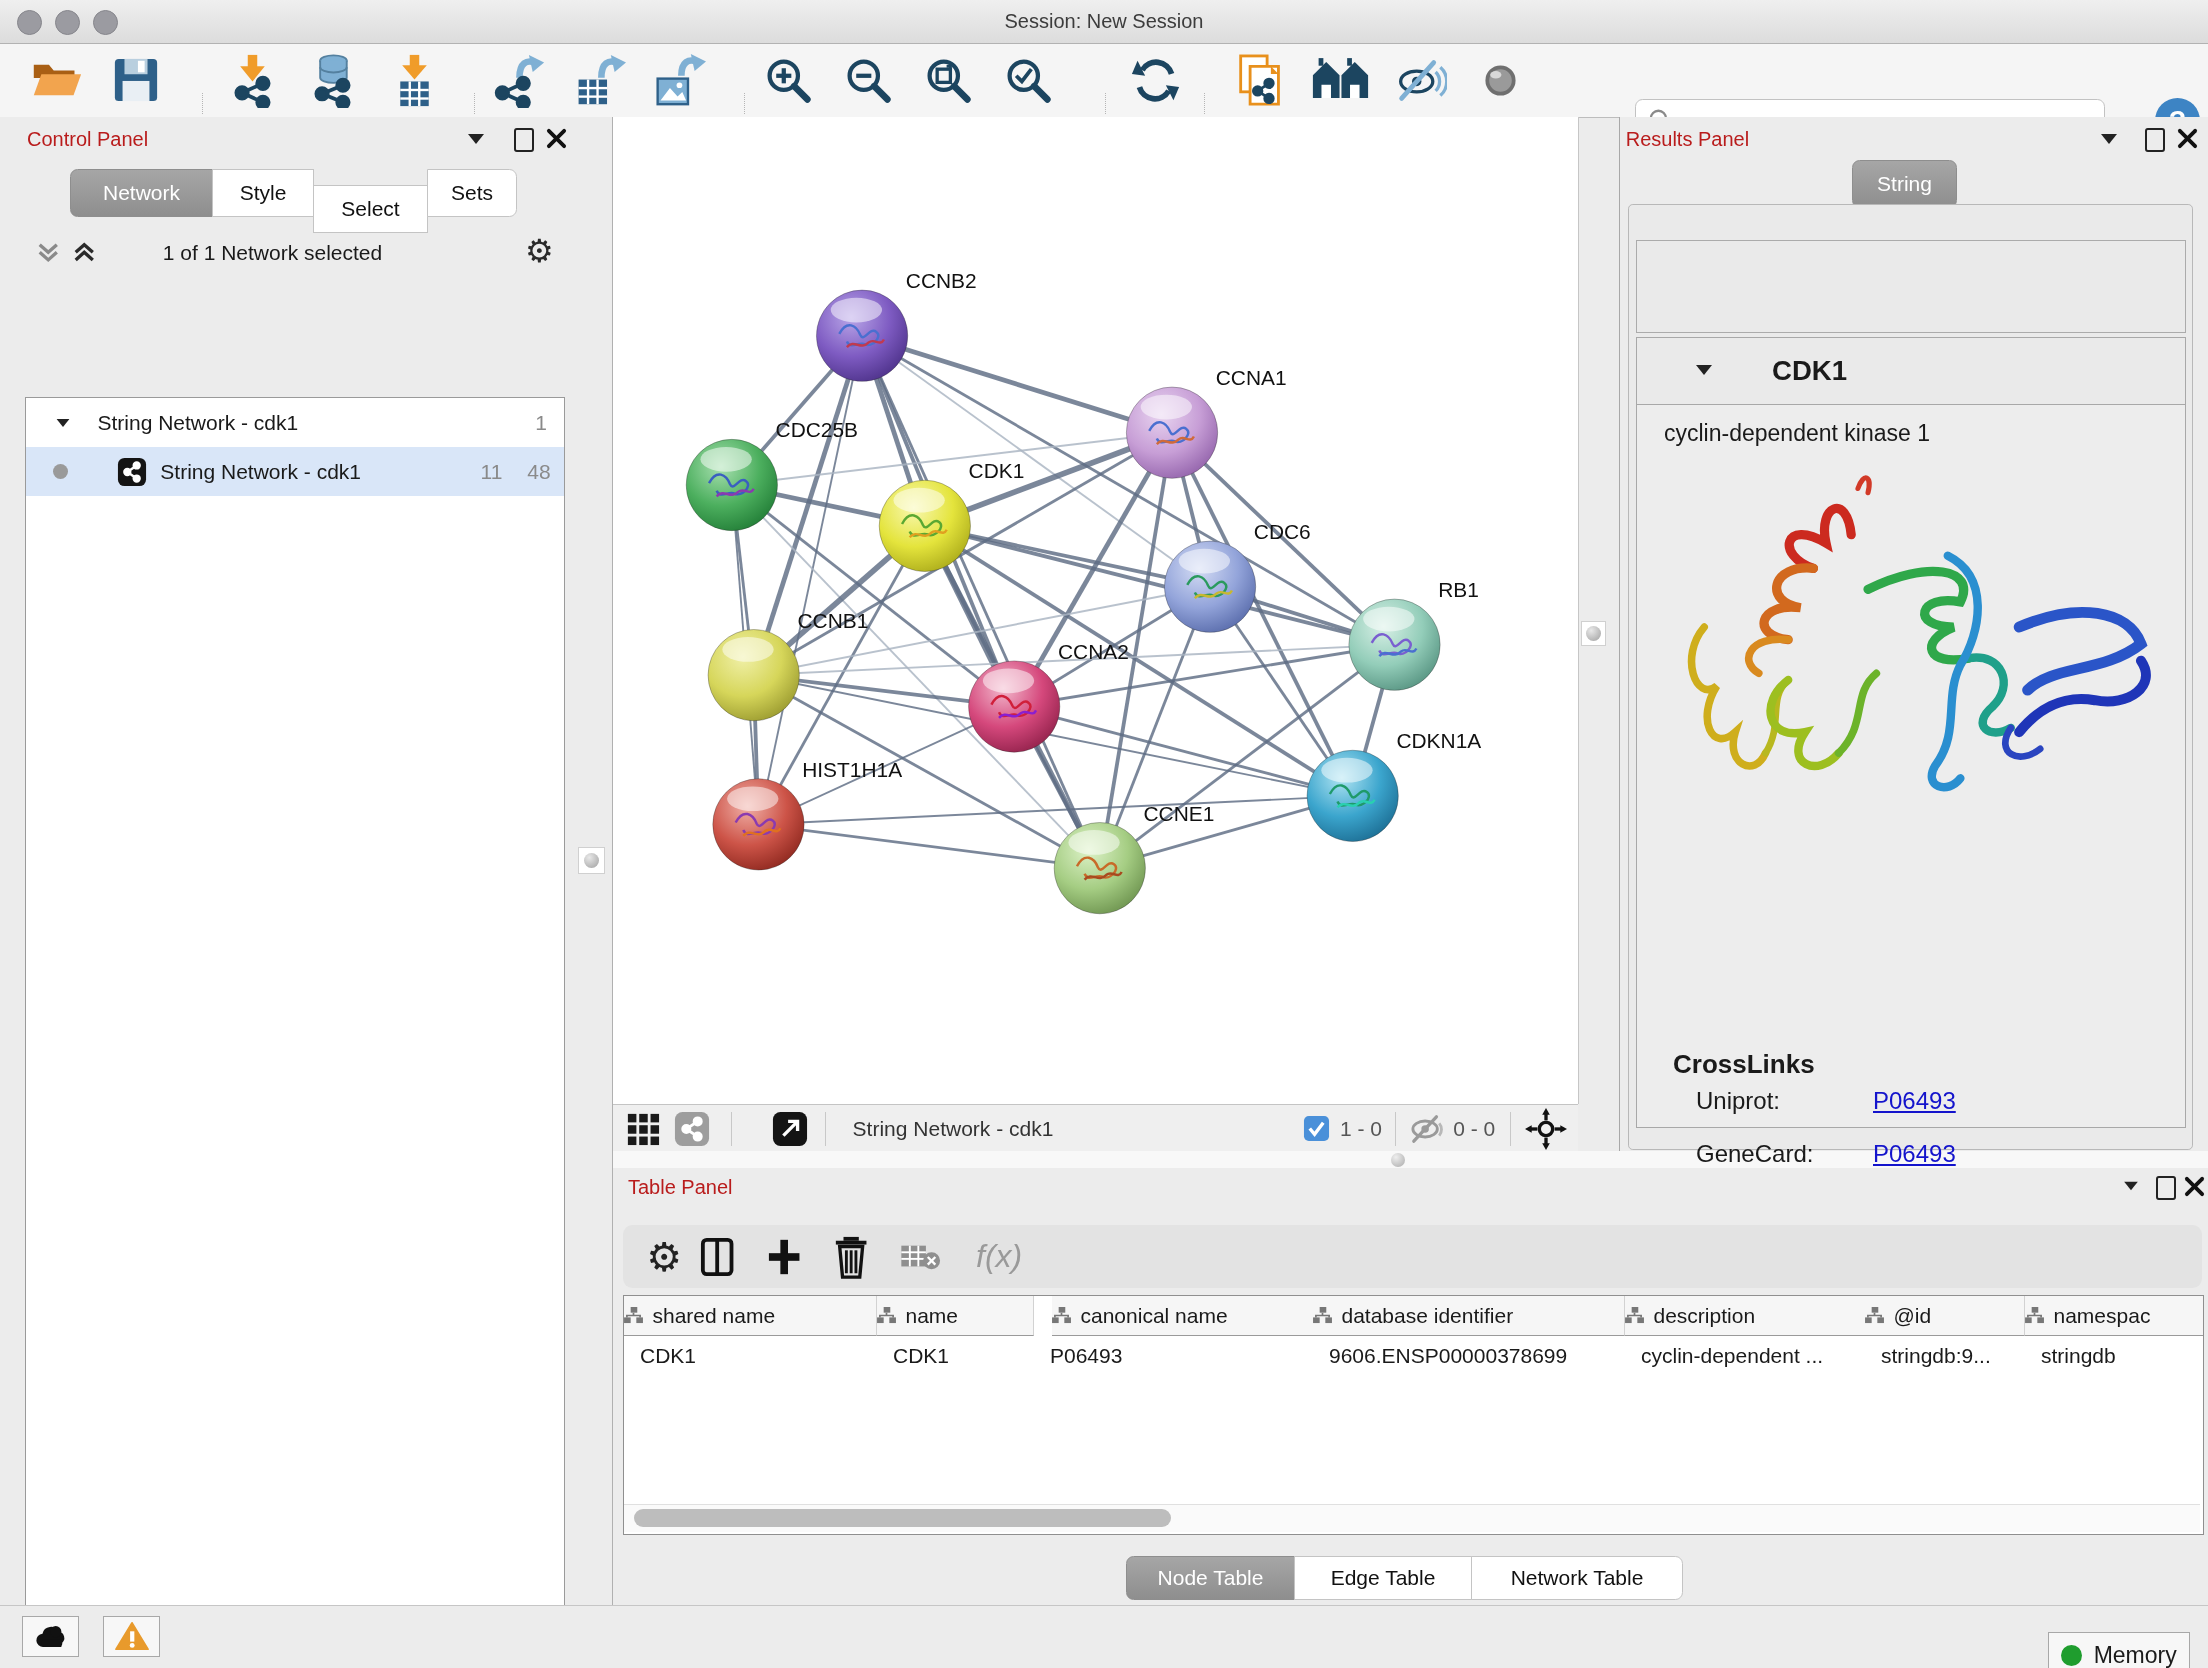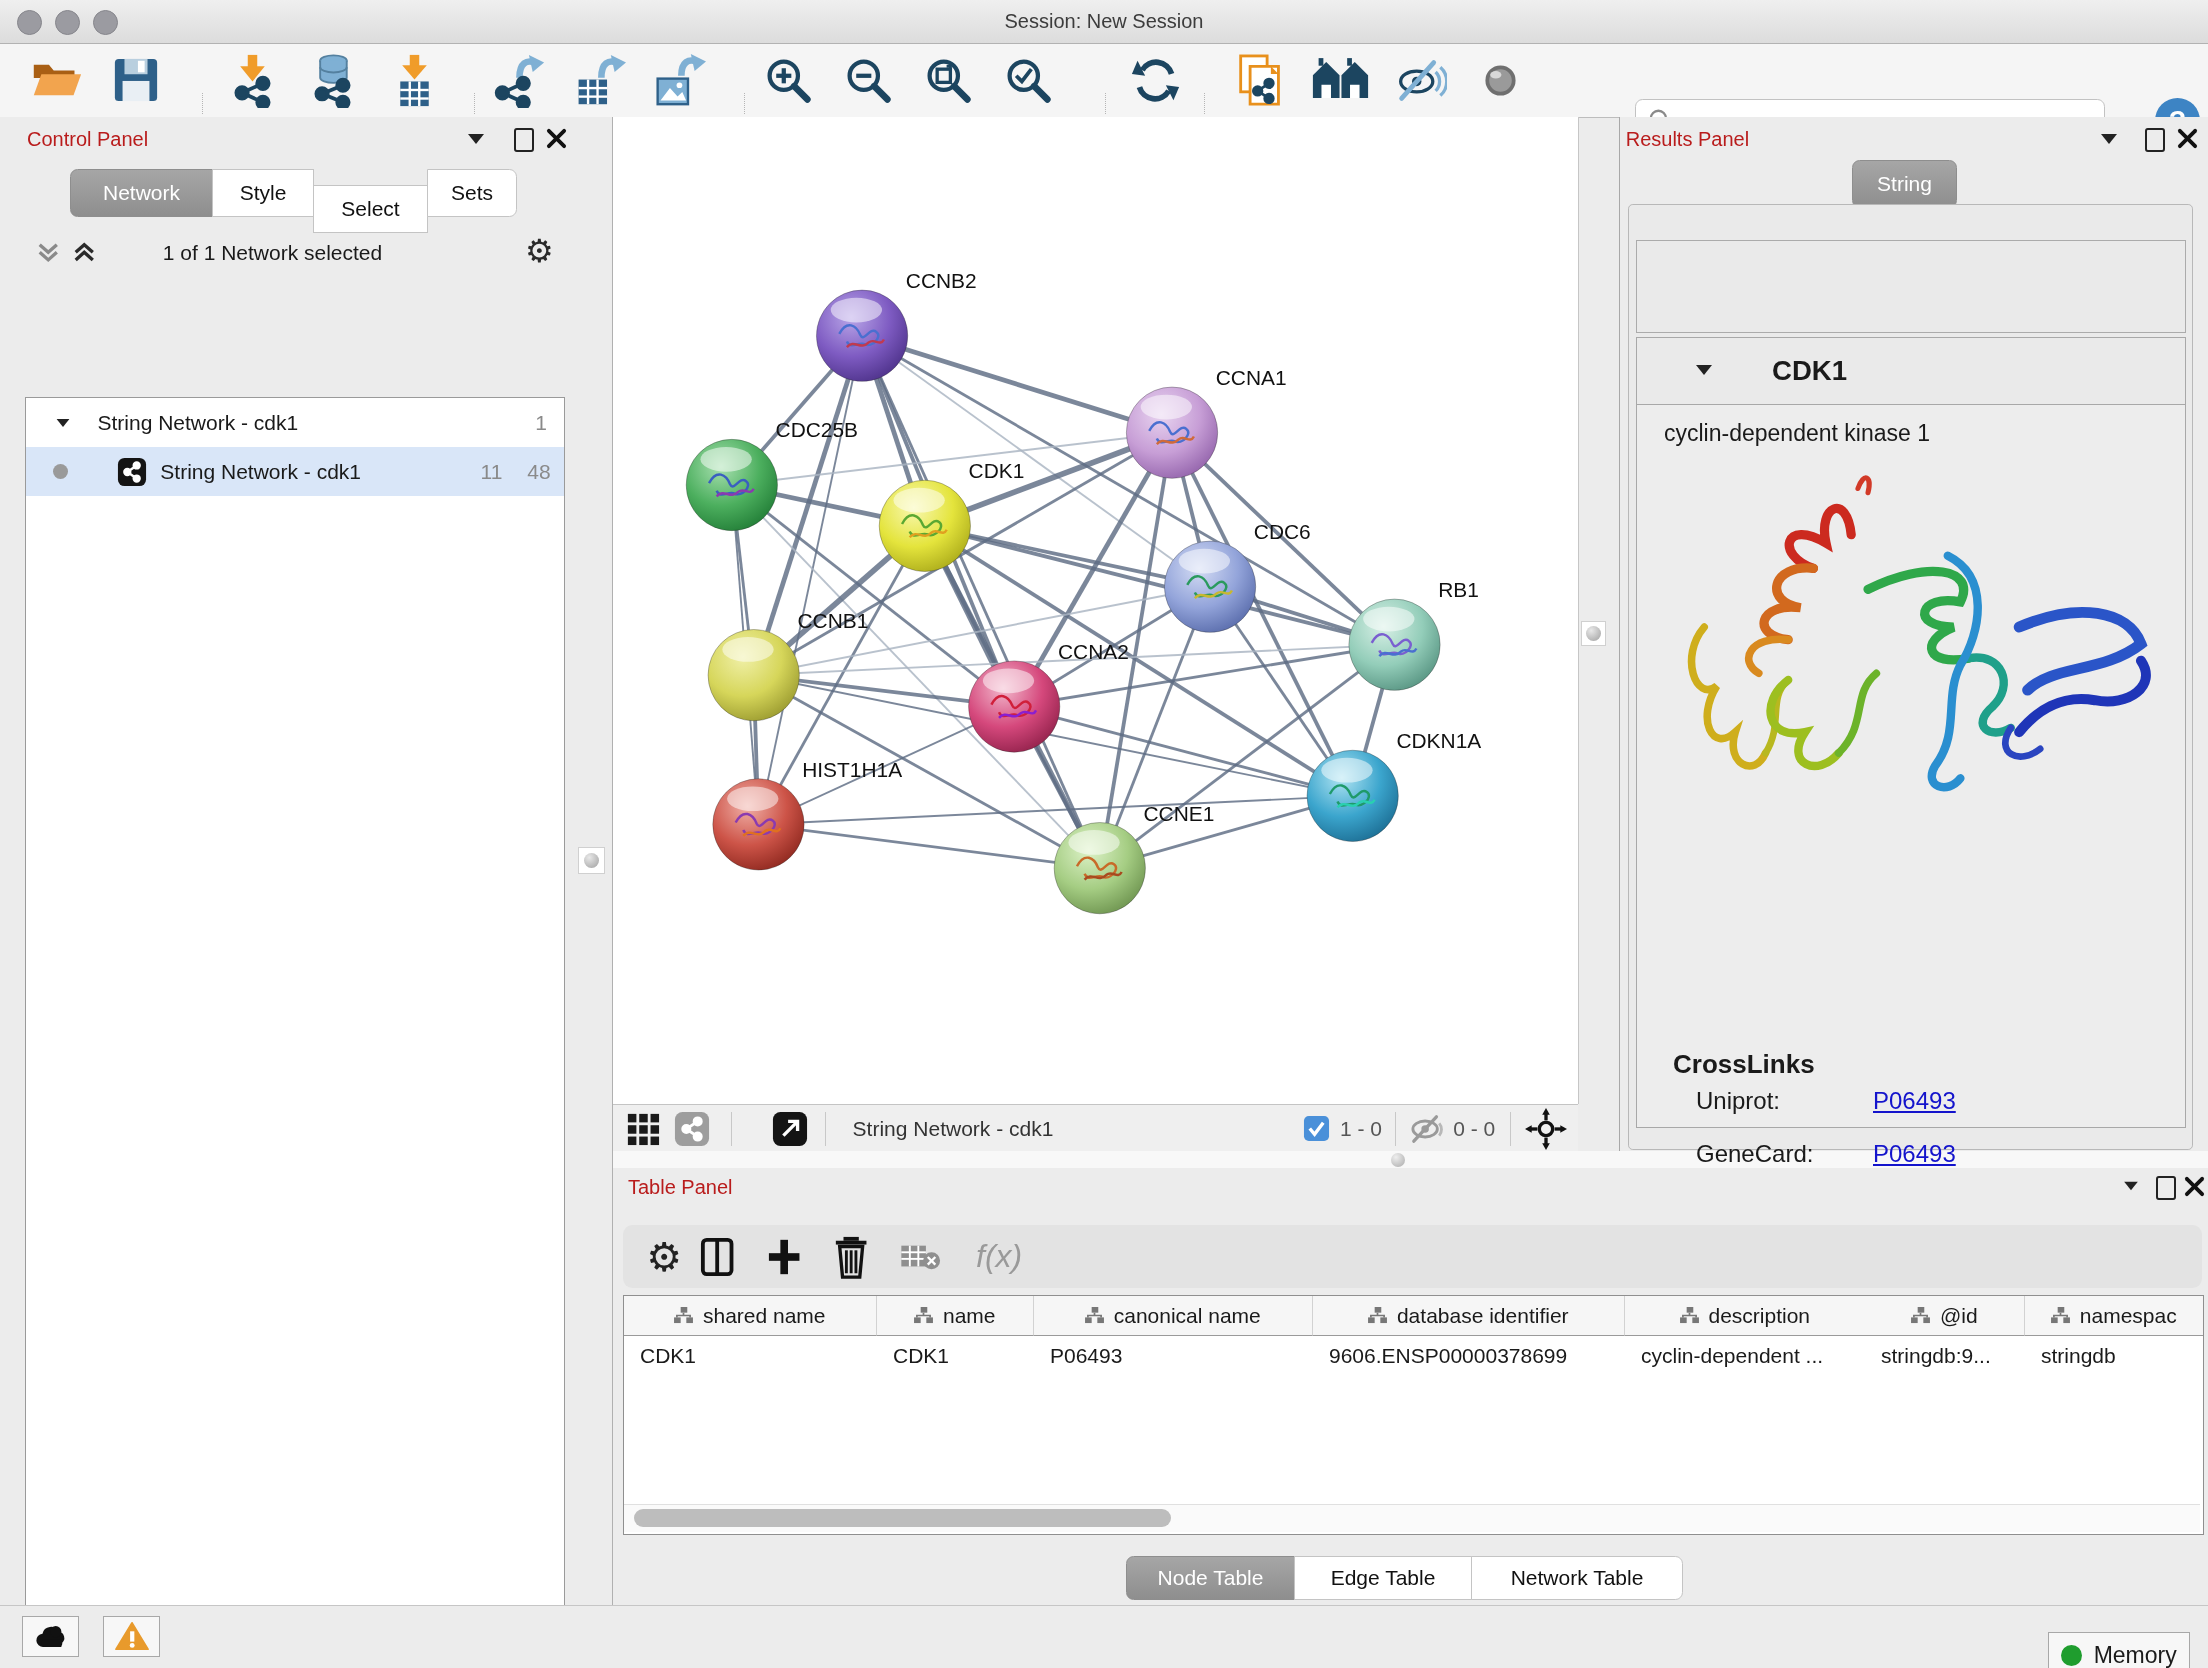--- a/index.html
+++ b/index.html
@@ -39,21 +39,21 @@
   #res-outer{left:1628px;top:204px;width:563px;height:944px;background:#eaeaea;border:1.4px solid #b8b8b8;border-radius:4.8px;}
   .res-btn{top:264px;height:44px;background:#fff;border:1.4px solid #c0c0c0;border-radius:8.6px;display:flex;align-items:center;justify-content:center;font-size:23px;}
   #res-entry{left:1636px;top:337px;width:548px;height:789px;border:1.4px solid #a8a8a8;background:#ededed;}
   .serif{font-family:Liberation Sans, sans-serif;}
   .xlink{color:#1414cc;text-decoration:underline;}
   .xl-row{position:absolute;font-size:24px;}
   
   #tbl-toolbar{left:623px;top:1225px;width:1579px;height:63px;background:#e3e3e3;border-radius:9.5px;display:flex;align-items:center;}
   .tt-icon{width:67px;display:flex;justify-content:center;align-items:center;}
   #tbl{left:623px;top:1295px;width:1579px;height:238px;background:#fff;border:1.4px solid #8f8f8f;overflow:hidden;}
-  .th{position:absolute;top:0;height:39px;background:#f6f6f6;border-right:1px solid #d2d2d2;border-bottom:1px solid #9a9a9a;display:flex;align-items:center;justify-content:center;font-size:21px;gap:9.5px;}
+  .th{position:absolute;top:0;height:39px;background:#f6f6f6;border-right:1px solid #d2d2d2;border-bottom:1px solid #9a9a9a;display:flex;align-items:center;justify-content:flex-start;font-size:21px;gap:9.5px;}
   .td{position:absolute;top:40px;height:40px;display:flex;align-items:center;padding-left:16px;font-size:21px;box-sizing:border-box;}
   #tbl-scroll{position:absolute;left:0;top:208px;width:1576px;height:27px;background:#fafafa;border-top:1px solid #e0e0e0;}
   #tbl-thumb{position:absolute;left:9.5px;top:3.8px;width:537px;height:18px;background:#bdbdbd;border-radius:9.5px;}
   
   #statusbar{left:0;top:1605px;width:2208px;height:63px;background:#ececec;border-top:1px solid #c6c6c6;}
   .sb-btn{top:9.5px;width:55px;height:39px;background:#f7f7f7;border:1.9px solid #a8a8a8;display:flex;align-items:center;justify-content:center;}
   #memory-btn{left:2048px;top:6.7px;width:140px;height:45px;background:#f7f7f7;border:1.9px solid #a8a8a8;display:flex;align-items:center;justify-content:center;gap:11.4px;font-size:23px;margin-top:19px;}
   .handle{width:25px;height:25px;background:#fff;border:1px solid #d0d0d0;display:flex;align-items:center;justify-content:center;}
   .handle i{width:15px;height:15px;border-radius:50%;background:radial-gradient(circle at 35% 30%,#e8e8e8,#9f9f9f);display:block;}
 </style>
@@ -706,21 +706,21 @@
           <rect x="7" y="0" width="7" height="6"></rect>
           <rect x="0" y="11" width="7" height="6"></rect>
           <rect x="13" y="11" width="7" height="6"></rect>
         </g>
         <g stroke="#777" stroke-width="1.8" fill="none">
           <path d="M10 6 v3 M3 11 v-2 h14 v2"></path>
         </g>
       </svg>
     <span>name</span>
   </div>
-  <div class="th" style="left:410px;width:278px">
+  <div class="th" style="left:428px;width:278px">
     <svg width="19" height="17" viewBox="0 0 20 18">
         <g fill="#777">
           <rect x="7" y="0" width="7" height="6"></rect>
           <rect x="0" y="11" width="7" height="6"></rect>
           <rect x="13" y="11" width="7" height="6"></rect>
         </g>
         <g stroke="#777" stroke-width="1.8" fill="none">
           <path d="M10 6 v3 M3 11 v-2 h14 v2"></path>
         </g>
       </svg>

